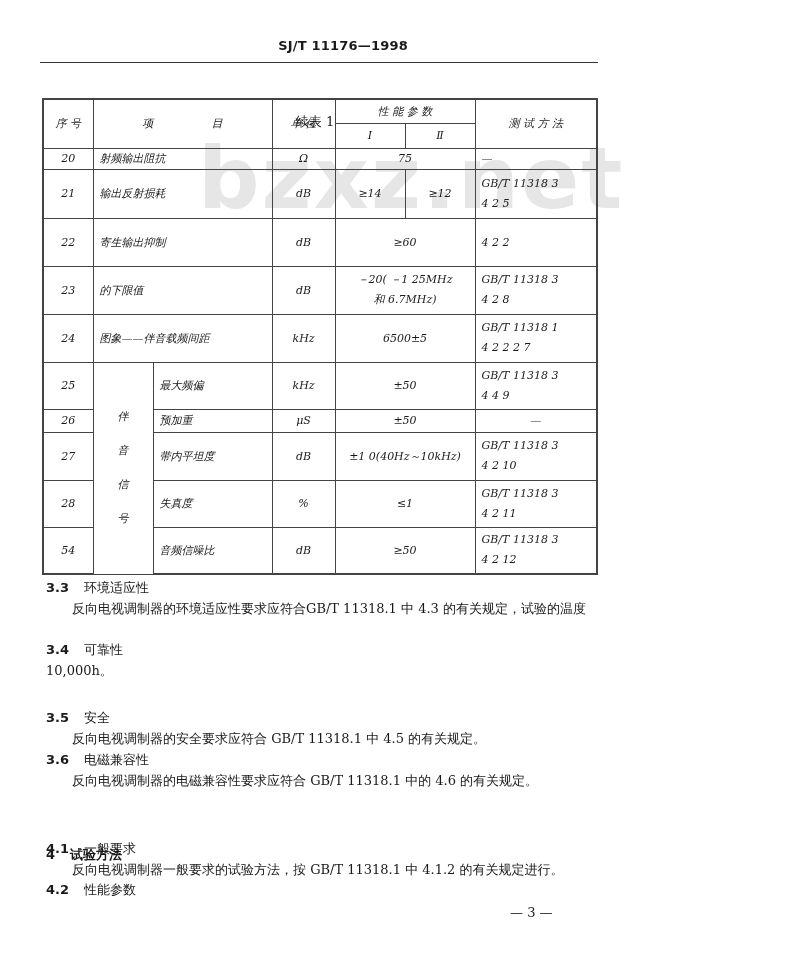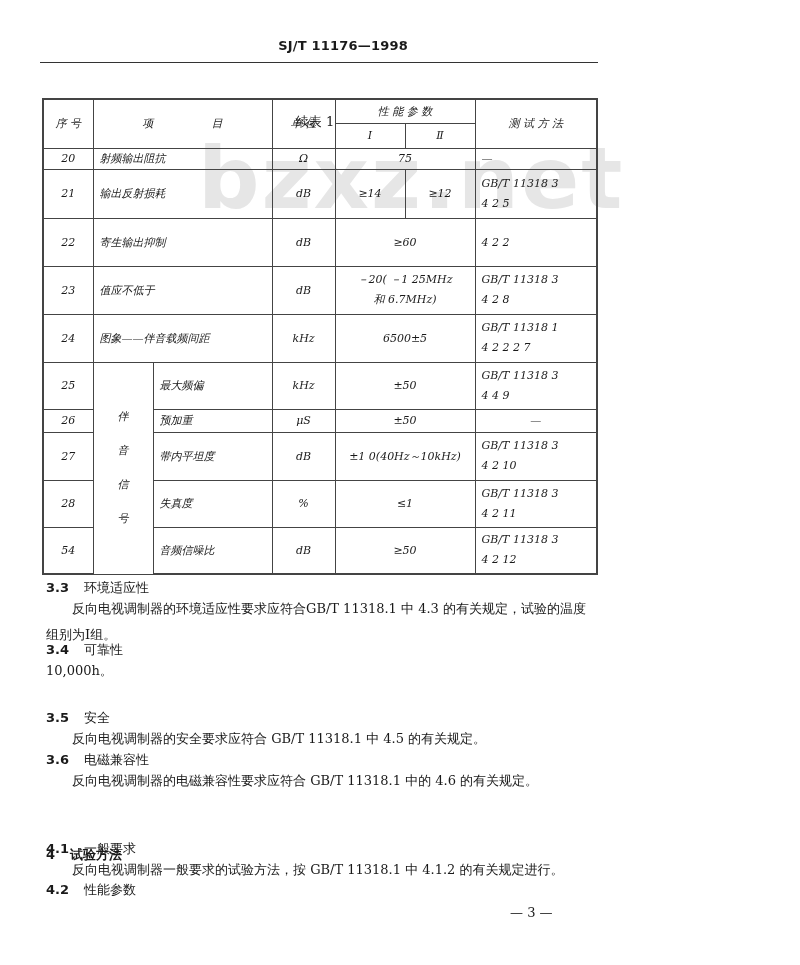--- a/index.html
+++ b/index.html
@@ -82,21 +82,21 @@
   <tr style="height:48px">
     <td class="c outer-l">22</td>
     <td colspan="2">寄生输出抑制</td>
     <td class="c">dB</td>
     <td colspan="2" class="c">≥60</td>
     <td class="outer-r">4 2 2</td>
   </tr>
 
   <tr style="height:48px">
     <td class="c outer-l">23</td>
-    <td colspan="2">值应不低于</td>
+    <td colspan="2">的下限值</td>
     <td class="c">dB</td>
     <td colspan="2" class="c meth">
           <div>－20( －1 25MHz</div>
           <div>和 6.7MHz)</div>
         </td>
     <td class="outer-r meth">
           <div>GB/T 11318 3</div>
           <div>4 2 8</div>
         </td>
   </tr>
@@ -168,21 +168,20 @@
           <div>GB/T 11318 3</div>
           <div>4 2 12</div>
         </td>
   </tr>
 </tbody>
   </table>
 
 <div class="section" style="top:579px"><span class="num">3.3</span><span>环境适应性</span></div>
 <div class="para" style="top:596px">
     <div><span class="indent"></span><span>反向电视调制器的环境适应性要求应符合GB/T 11318.1 中 4.3 的有关规定，试验的温度</span></div>
-    <div>组别为Ⅰ组。</div>
   </div>
 
 <div class="section" style="top:641px"><span class="num">3.4</span><span>可靠性</span></div>
 <div class="para" style="top:658px">
     <div>10,000h。</div>
   </div>
 
 <div class="section" style="top:709px"><span class="num">3.5</span><span>安全</span></div>
 <div class="para" style="top:726px">
     <div><span class="indent"></span><span>反向电视调制器的安全要求应符合 GB/T 11318.1 中 4.5 的有关规定。</span></div>

